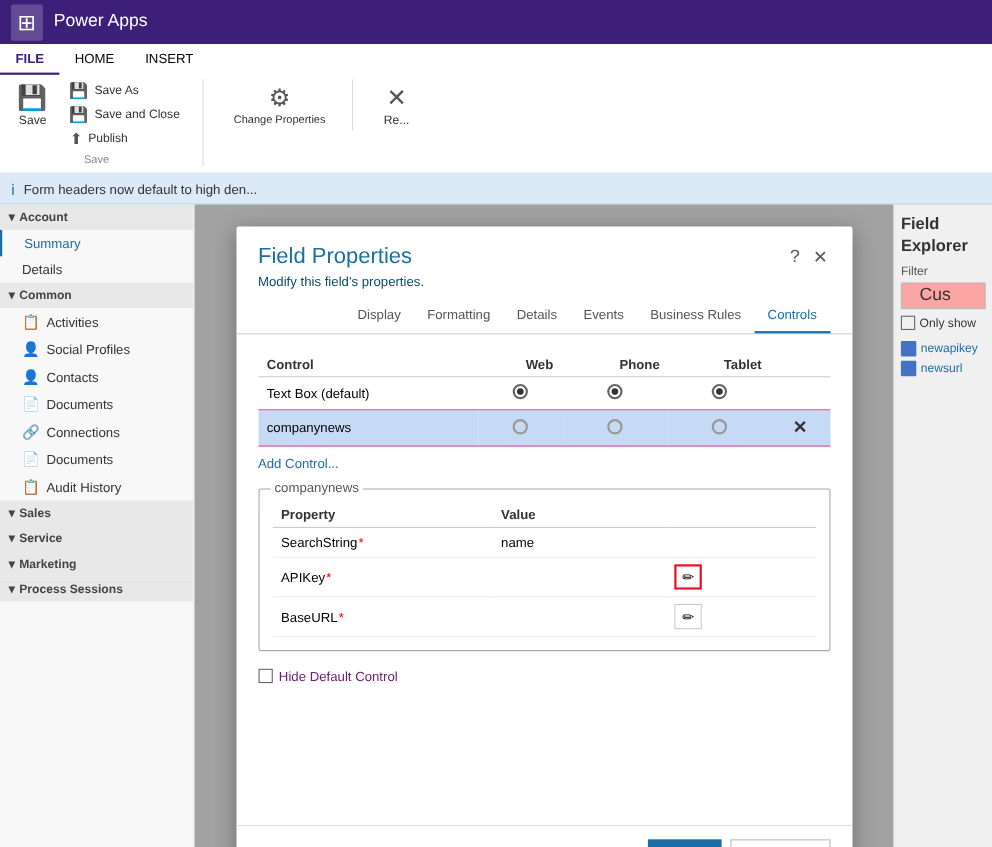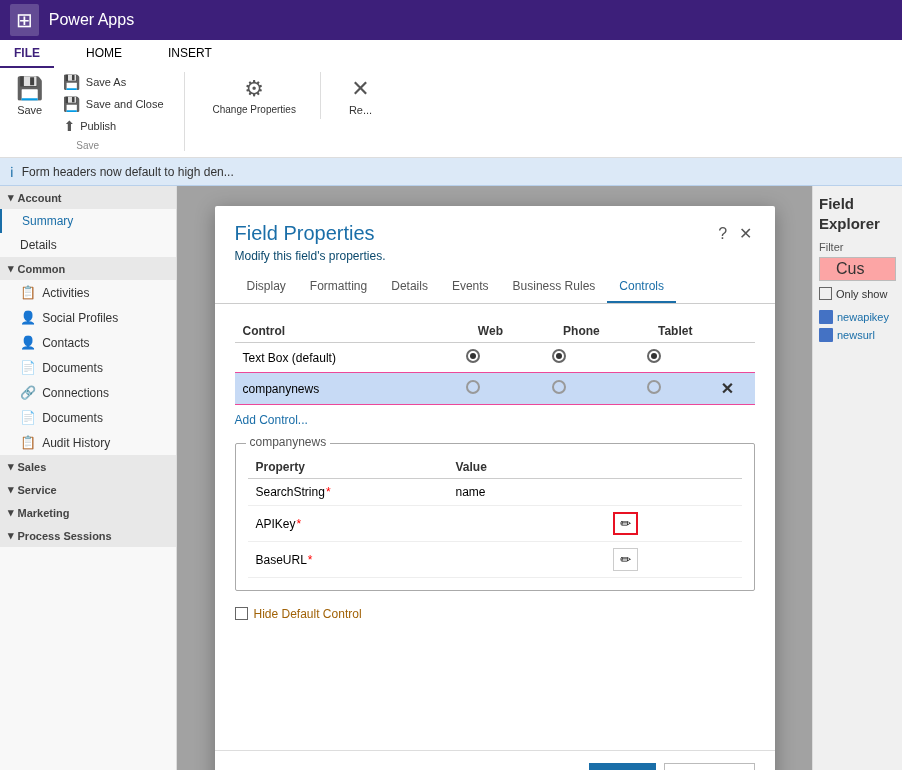--- a/index.html
+++ b/index.html
@@ -5,21 +5,21 @@
     * { box-sizing: border-box; margin: 0; padding: 0; }
     body { font-family: 'Segoe UI', Tahoma, Geneva, Verdana, sans-serif; font-size: 13px; background: #f0f0f0; overflow: hidden; width: 902px; height: 770px; position: relative; }
 
     
     .top-bar { background: #3d1f7a; height: 40px; display: flex; align-items: center; padding: 0 10px; gap: 10px; }
     .apps-icon { color: white; font-size: 20px; background: rgba(255,255,255,0.2); padding: 4px 6px; border-radius: 2px; cursor: pointer; }
     .app-title { color: white; font-size: 16px; font-weight: 400; }
 
     
     .ribbon { background: white; border-bottom: 1px solid #ddd; }
-    .ribbon-tabs { display: flex; height: 28px; gap: 18px; }
+    .ribbon-tabs { display: flex; height: 28px; }
     .ribbon-tab { padding: 6px 14px; font-size: 12px; cursor: pointer; border-bottom: 2px solid transparent; }
     .ribbon-tab.active { background: white; border-bottom: 2px solid #3d1f7a; color: #3d1f7a; font-weight: 600; }
     .ribbon-content { display: flex; align-items: flex-start; padding: 4px 8px 6px; gap: 20px; }
     .ribbon-group { display: flex; flex-direction: column; align-items: flex-start; gap: 2px; padding-right: 16px; border-right: 1px solid #ddd; }
     .ribbon-group:last-child { border-right: none; }
     .ribbon-btn-large { display: flex; flex-direction: column; align-items: center; gap: 2px; cursor: pointer; padding: 4px 8px; font-size: 11px; color: #333; }
     .ribbon-btn-large .icon { font-size: 22px; color: #555; }
     .ribbon-btn-small { display: flex; align-items: center; gap: 5px; cursor: pointer; padding: 2px 4px; font-size: 11px; color: #333; }
     .ribbon-btn-small .icon-sm { font-size: 14px; color: #555; }
     .group-label { font-size: 10px; color: #888; align-self: center; margin-top: 2px; }
@@ -53,21 +53,21 @@
     
     .modal-overlay { position: absolute; top: 0; left: 0; right: 0; bottom: 0; background: rgba(0,0,0,0.3); display: flex; align-items: flex-start; justify-content: center; padding-top: 20px; z-index: 100; }
     .modal { background: white; width: 560px; min-height: 600px; border-radius: 2px; box-shadow: 0 4px 20px rgba(0,0,0,0.3); display: flex; flex-direction: column; }
     .modal-header { padding: 16px 20px 8px; display: flex; align-items: flex-start; justify-content: space-between; border-bottom: none; }
     .modal-title { font-size: 20px; color: #1a6ea8; font-weight: 400; }
     .modal-subtitle { font-size: 12px; color: #0c4a6e; margin-top: 4px; }
     .modal-header-actions { display: flex; gap: 8px; }
     .modal-btn-icon { background: none; border: none; font-size: 16px; cursor: pointer; color: #555; padding: 2px; }
     
     
-    .modal-tabs { display: flex; border-bottom: 1px solid #ccc; padding: 0 20px; }
+    .modal-tabs { display: flex; border-bottom: 1px solid #ccc; padding: 0 20px; justify-content: flex-end; }
     .modal-tab { padding: 8px 12px; font-size: 12px; cursor: pointer; border-bottom: 2px solid transparent; color: #555; }
     .modal-tab.active { border-bottom: 2px solid #1a6ea8; color: #1a6ea8; font-weight: 500; }
     
     
     .modal-body { flex: 1; padding: 16px 20px; overflow-y: auto; }
     
     
     .controls-section { margin-bottom: 16px; }
     .controls-table { width: 100%; border-collapse: collapse; }
     .controls-table th { font-size: 12px; font-weight: 600; color: #333; padding: 4px 8px; border-bottom: 1px solid #ccc; text-align: right; }
@@ -86,21 +86,21 @@
     .companynews-label { position: absolute; top: -9px; left: 10px; background: white; padding: 0 4px; font-size: 12px; color: #555; }
     .prop-table { width: 100%; border-collapse: collapse; }
     .prop-table th { font-size: 12px; font-weight: 600; color: #333; padding: 4px 8px; border-bottom: 1px solid #ccc; text-align: left; }
     .prop-table td { padding: 6px 8px; font-size: 12px; border-bottom: 1px solid #eee; vertical-align: middle; }
     .prop-table td:first-child { width: 200px; }
     .required-star { color: red; margin-left: 1px; }
     .edit-btn { background: white; border: 1px solid #ccc; padding: 3px 6px; cursor: pointer; font-size: 13px; }
     .edit-btn.highlighted { border: 2px solid #e81123; padding: 2px 5px; }
     
     
-    .hide-default-row { display: flex; align-items: flex-start; gap: 6px; margin-top: 16px; font-size: 12px; color: #a16207; }
+    .hide-default-row { display: flex; align-items: flex-start; gap: 6px; margin-top: 16px; font-size: 12px; color: #701a75; }
     .checkbox-box { width: 13px; height: 13px; border: 1px solid #666; display: inline-block; flex-shrink: 0; }
     
     
     .modal-footer { padding: 12px 20px; border-top: 1px solid #ddd; display: flex; justify-content: flex-end; gap: 8px; }
     .btn-ok { background: #1a6ea8; color: white; border: none; padding: 7px 24px; font-size: 13px; cursor: pointer; }
     .btn-cancel { background: white; color: #333; border: 1px solid #bbb; padding: 7px 24px; font-size: 13px; cursor: pointer; }
   </style>
 </head>
 <body>
 

